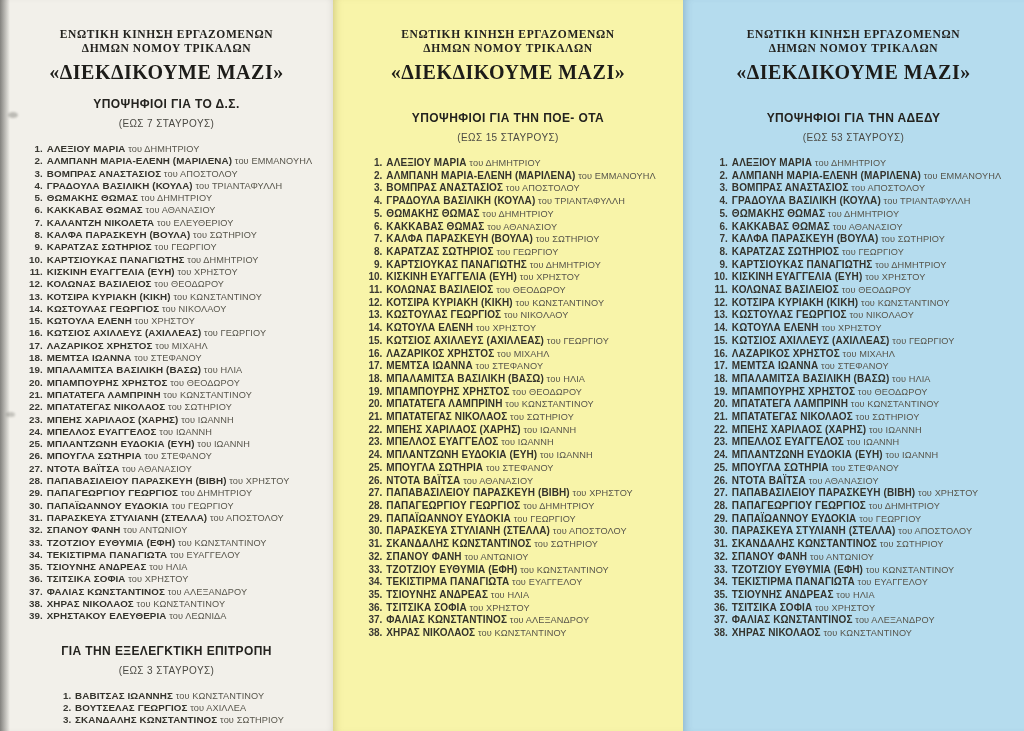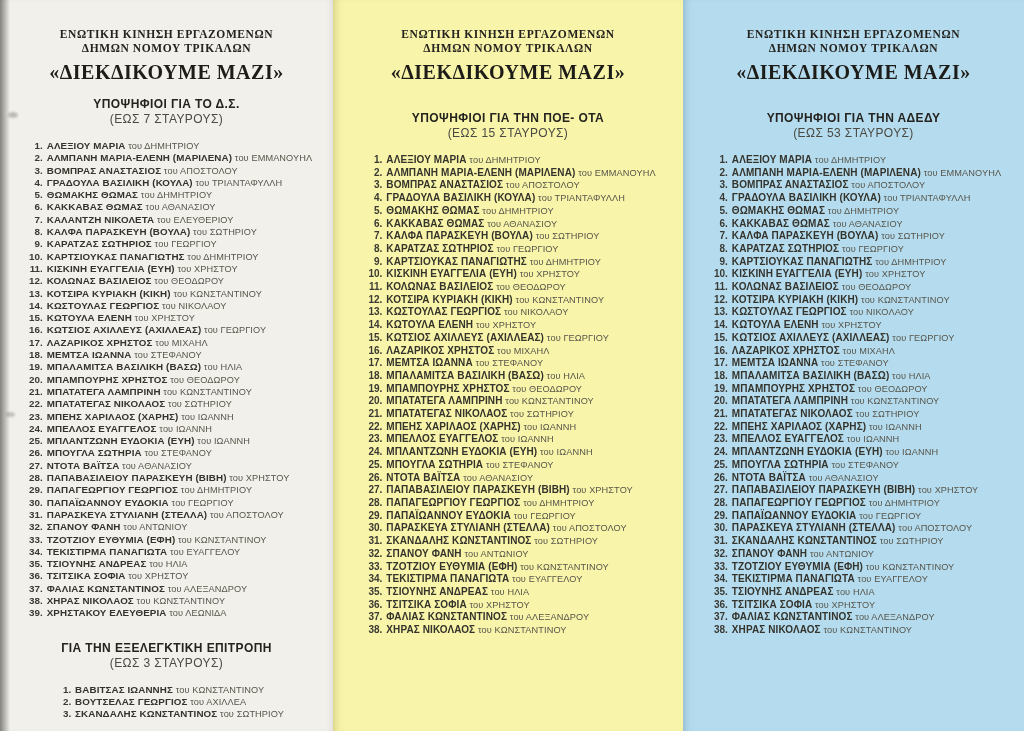--- a/index.html
+++ b/index.html
@@ -46,24 +46,24 @@
   .section{margin-top:10px;}
   .panel-poe .section, .panel-adedy .section{margin-top:24px;}
   .panel-ds .section + .section{margin-top:13px;}
   .sec-title{
     font-weight:700;
     font-size:12px;
     letter-spacing:.4px;
     color:#24231f;
   }
   .sec-limit{
-    font-size:12px;
+    font-size:10px;
     letter-spacing:.4px;
     color:#4a4943;
-    margin-top:1px;
+    margin-top:7px;
     margin-bottom:6px;
   }
   .list{
     display:inline-block;
     text-align:left;
     margin:8px auto;
   }
   .cand{
     white-space:nowrap;
     font-size:9.8px;

